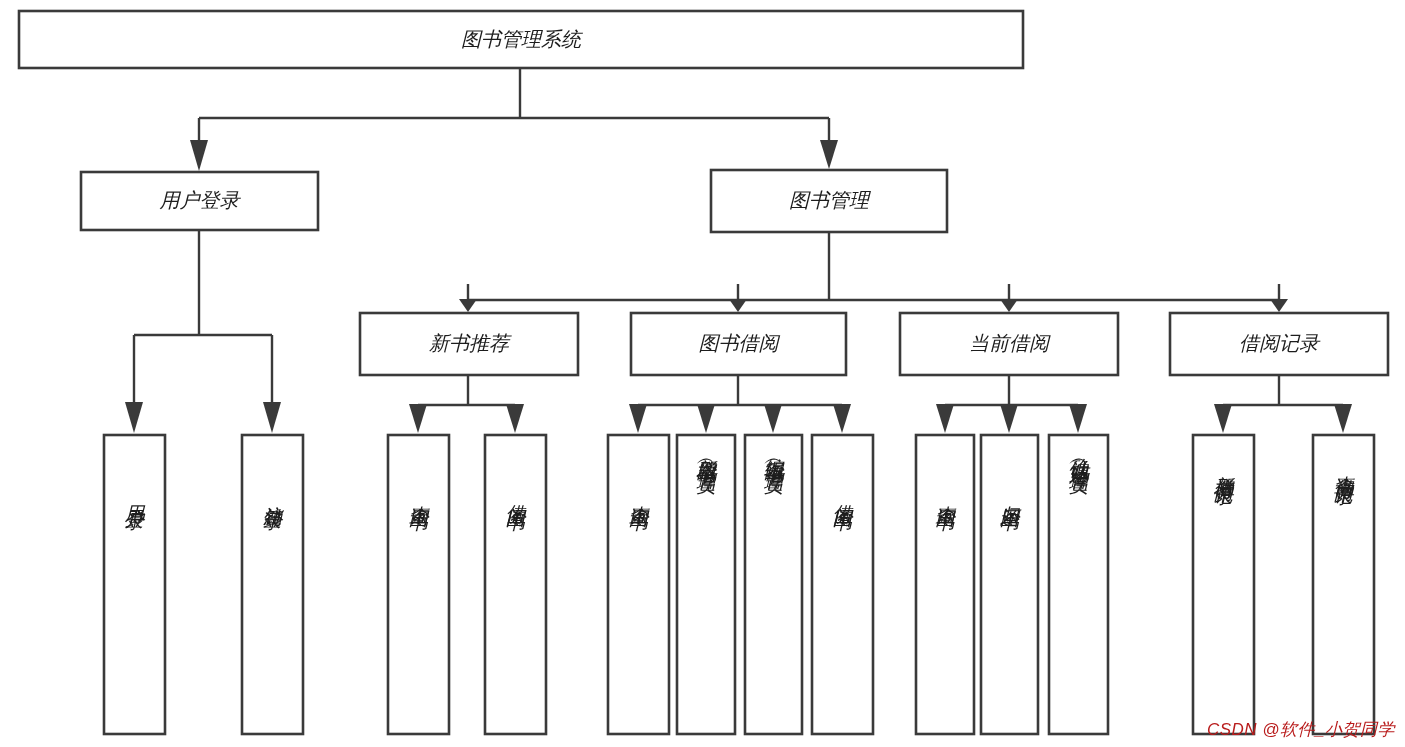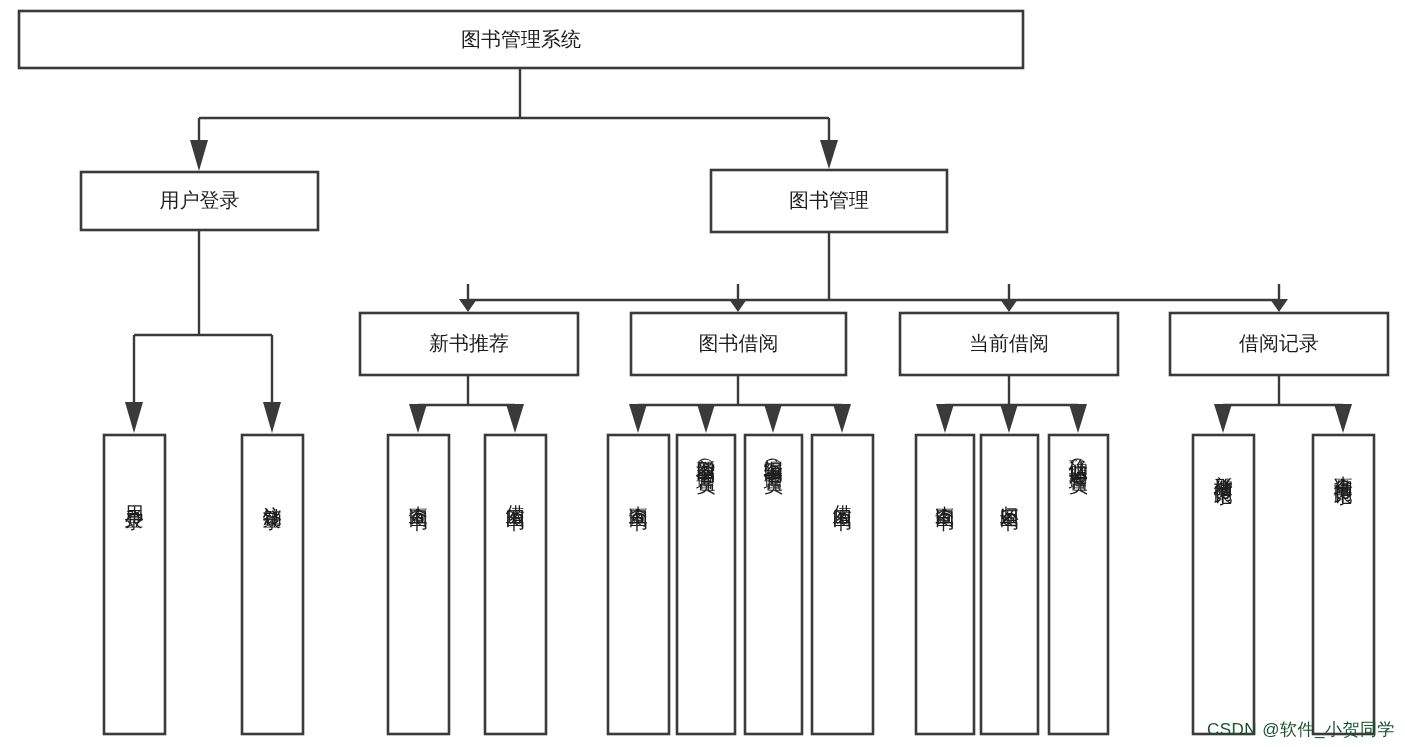--- a/index.html
+++ b/index.html
@@ -11,20 +11,21 @@
     width: 1405px;
     height: 747px;
     font-family: "Liberation Sans", "DejaVu Sans", sans-serif;
     overflow: hidden;
     position: relative;
   }
   #diagram-root {
     position: relative;
     width: 1405px;
     height: 747px;
+    font-style: italic;
   }
   svg.diagram-canvas {
     position: absolute;
     top: 0;
     left: 0;
     width: 1405px;
     height: 747px;
   }
   .node-box {
     fill: #ffffff;
@@ -64,21 +65,21 @@
     color: #1d1d1d;
     letter-spacing: 2.5px;
     white-space: nowrap;
   }
   .watermark {
     position: absolute;
     right: 10px;
     bottom: 6px;
     font-family: "Liberation Sans", "DejaVu Sans", sans-serif;
     font-size: 17px;
-    color: #14532d;
+    color: #b91c1c;
     letter-spacing: 0.5px;
     white-space: nowrap;
   }
 </style>
 </head>
 <body>
 
 <div id="diagram-root">
 
   <svg class="diagram-canvas" viewBox="0 0 1405 747">

